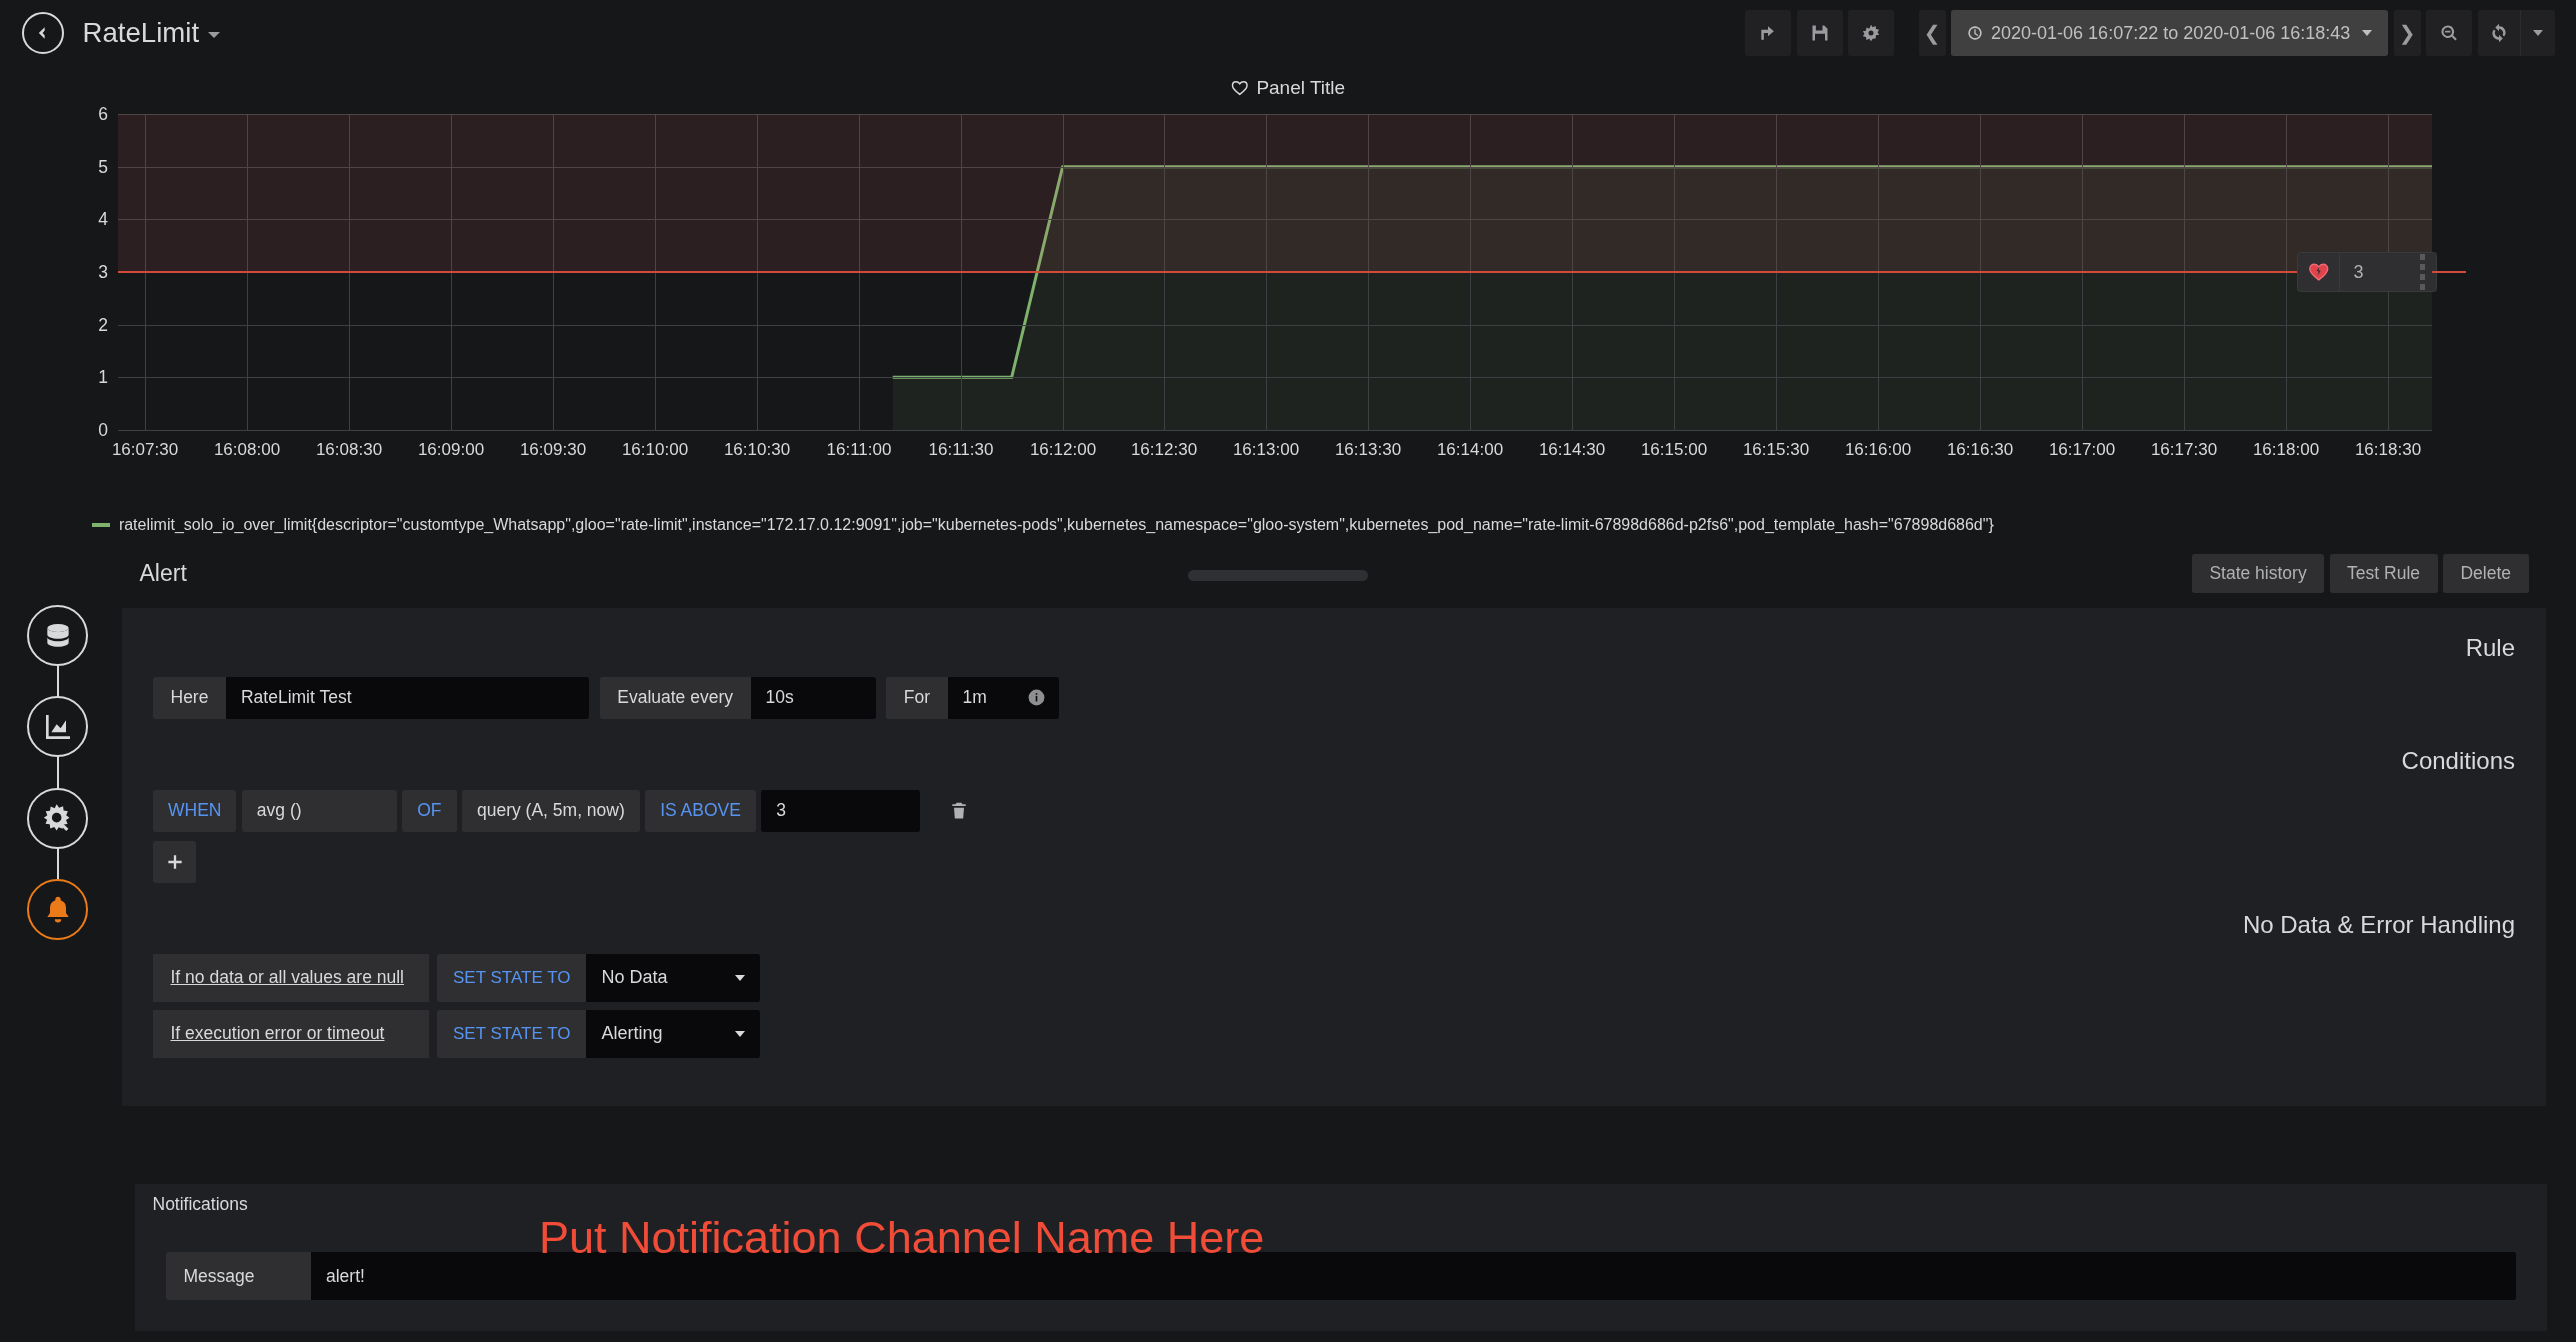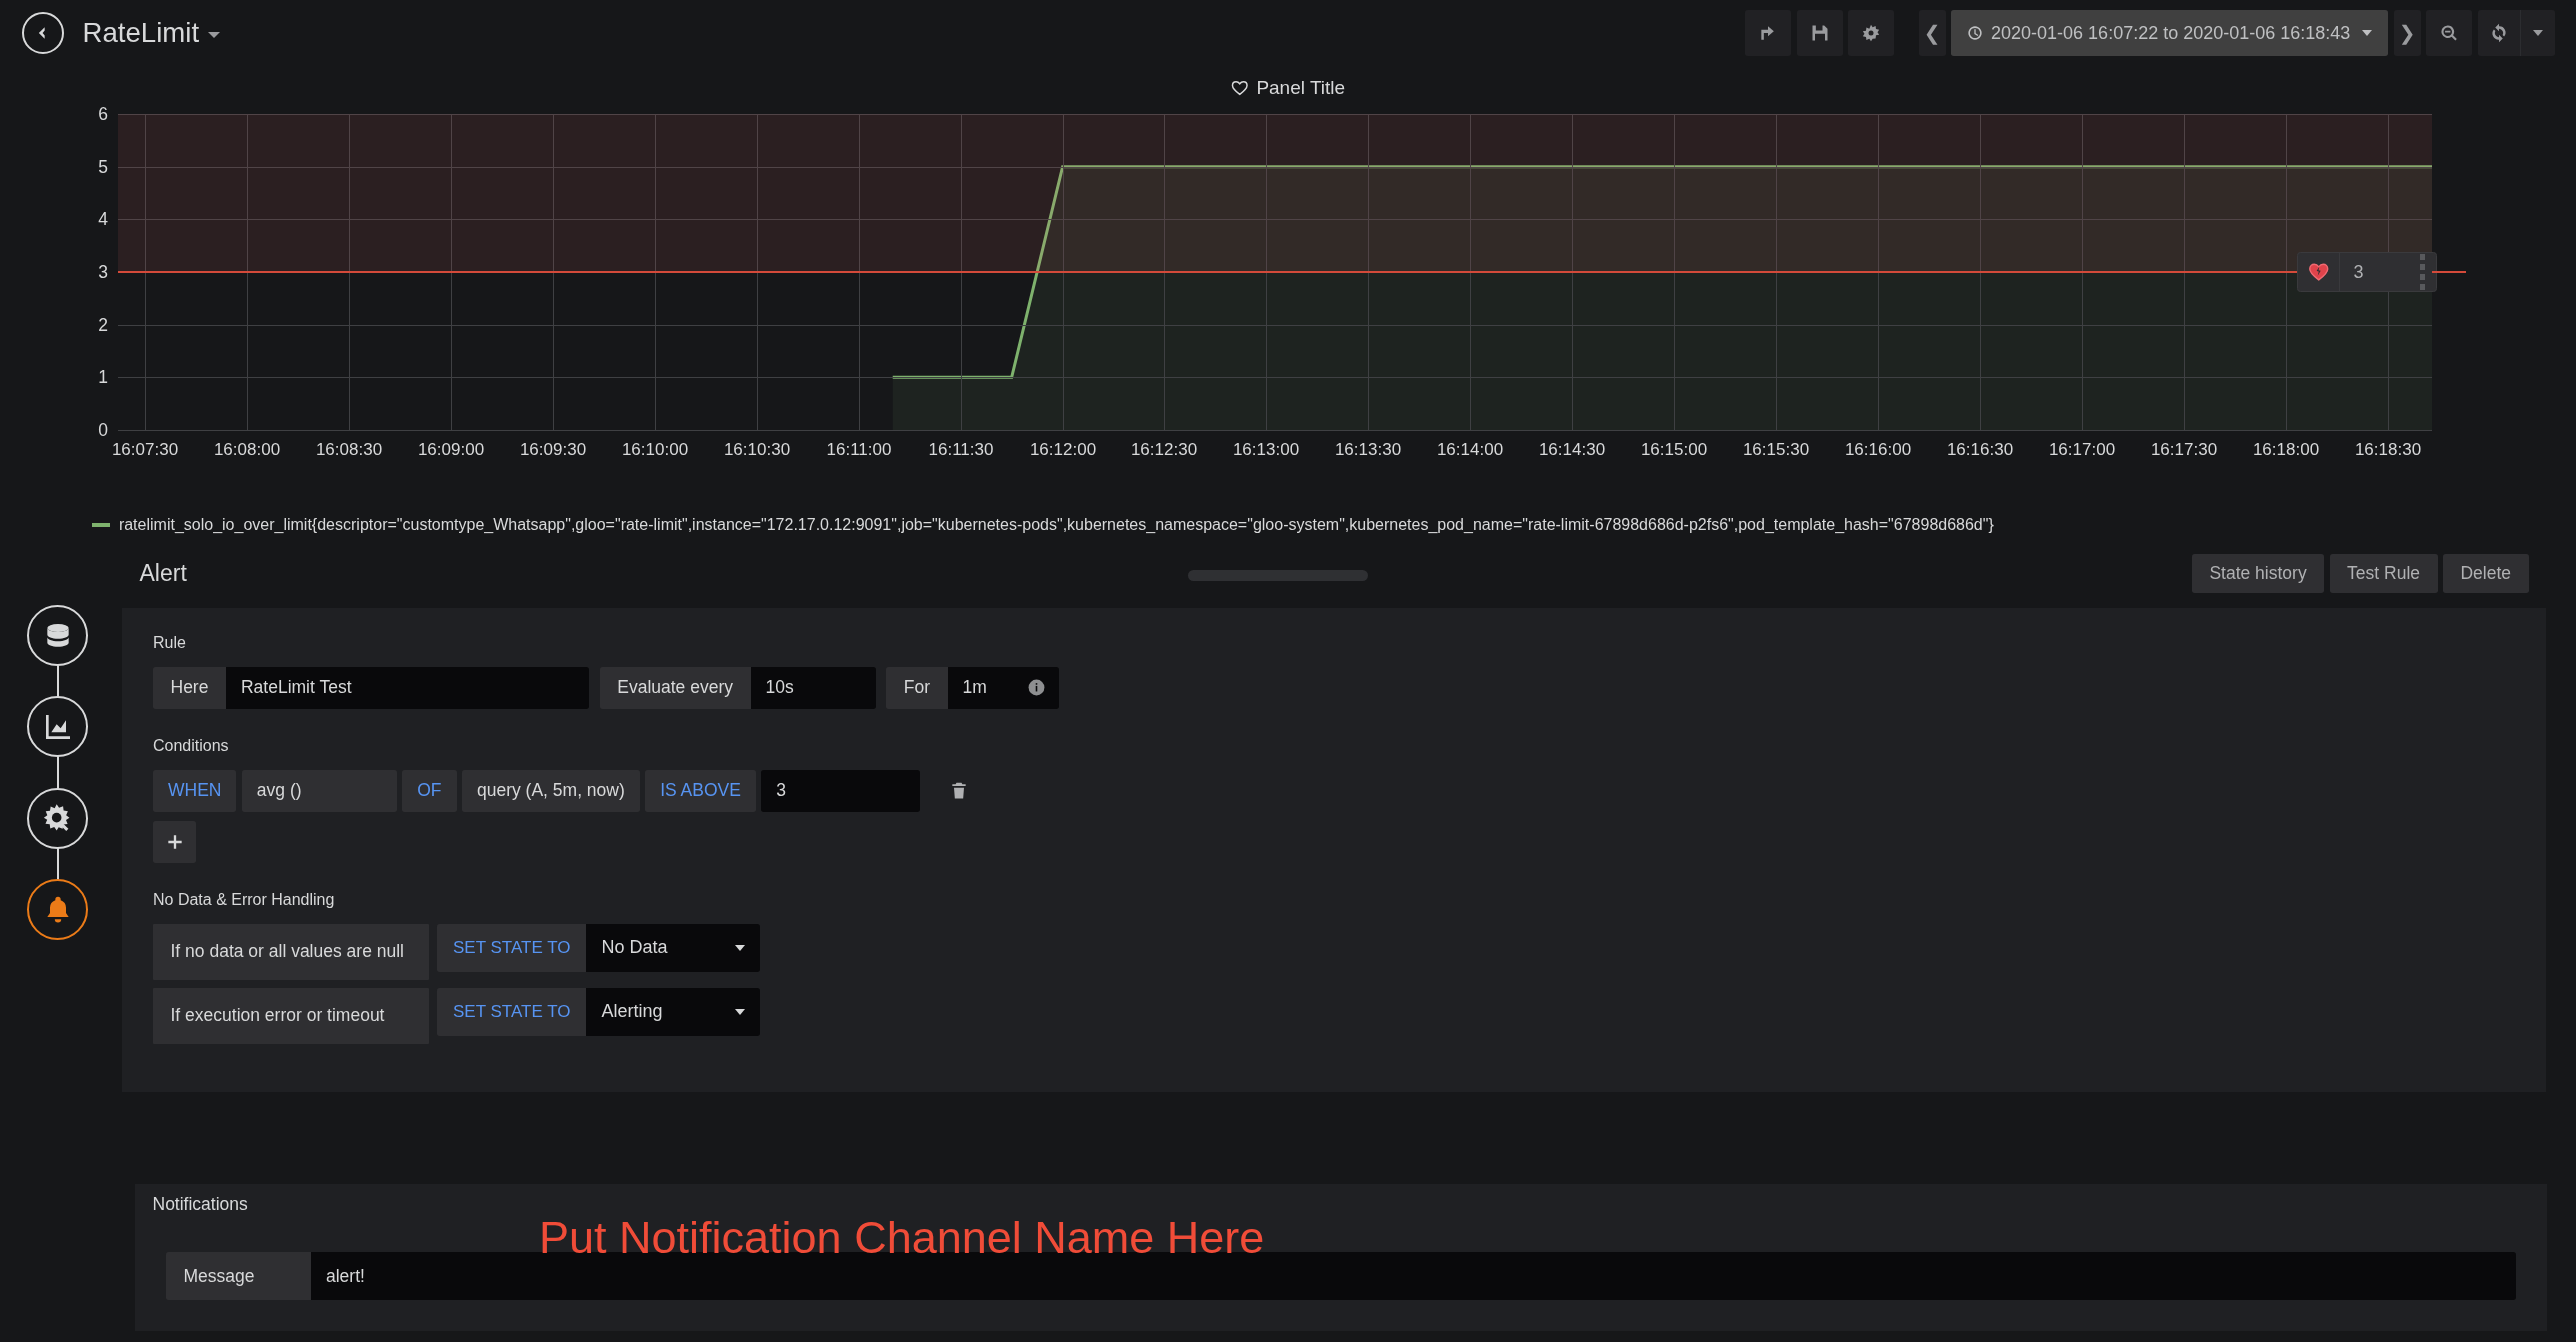--- a/index.html
+++ b/index.html
@@ -243,22 +243,23 @@
     background: #2f2f32; border-radius: 2.7px;
     display: flex; align-items: center;
     font-size: 17.5px; color: #b0b1b3; cursor: pointer;
     border: none; font-family: inherit;
   }
   .ae-body {
     background: #1f2023;
     padding: 25.6px 31px 40px 31px;
   }
   .section-label {
-    font-size: 16px; color: #d8d9da;
+    font-size: 24px; color: #d8d9da;
     margin-bottom: 15px;
+    text-align: right;
   }
   .field-row { display: flex; align-items: center; gap: 10.8px; margin-bottom: 0; }
   .fgroup { display: flex; align-items: stretch; }
   .flabel {
     height: 42px; display: flex; align-items: center;
     padding: 0 17.5px;
     background: #2f2f32;
     border-radius: 2.7px 0 0 2.7px;
     font-size: 17.5px; color: #d8d9da; white-space: nowrap;
   }
@@ -313,24 +314,24 @@
     width: 43px; height: 42px; margin-top: 9.4px;
     background: #2f2f32; border-radius: 2.7px; border: none;
     display: flex; align-items: center; justify-content: center;
     cursor: pointer;
   }
   .add-btn svg { width: 20px; height: 20px; fill: #d8d9da; }
 
   
   .nd-row { display: flex; align-items: stretch; margin-bottom: 8px; }
   .nd-label {
-    width: 276px; height: 56px;
+    width: 276px; height: 48px;
     display: flex; align-items: center; padding: 0 17.5px;
     background: #2f2f32; border-radius: 1px;
-    font-size: 17.5px; color: #d8d9da;
+    font-size: 17.5px; color: #d8d9da; text-decoration: underline;
   }
   .nd-kw {
     height: 48px; display: flex; align-items: center; padding: 0 16px;
     background: #2f2f32; margin-left: 8px;
     border-radius: 2.7px 0 0 2.7px;
     font-size: 17px; color: #5794f2; white-space: nowrap;
   }
   .nd-select {
     width: 174px; height: 48px;
     display: flex; align-items: center;

